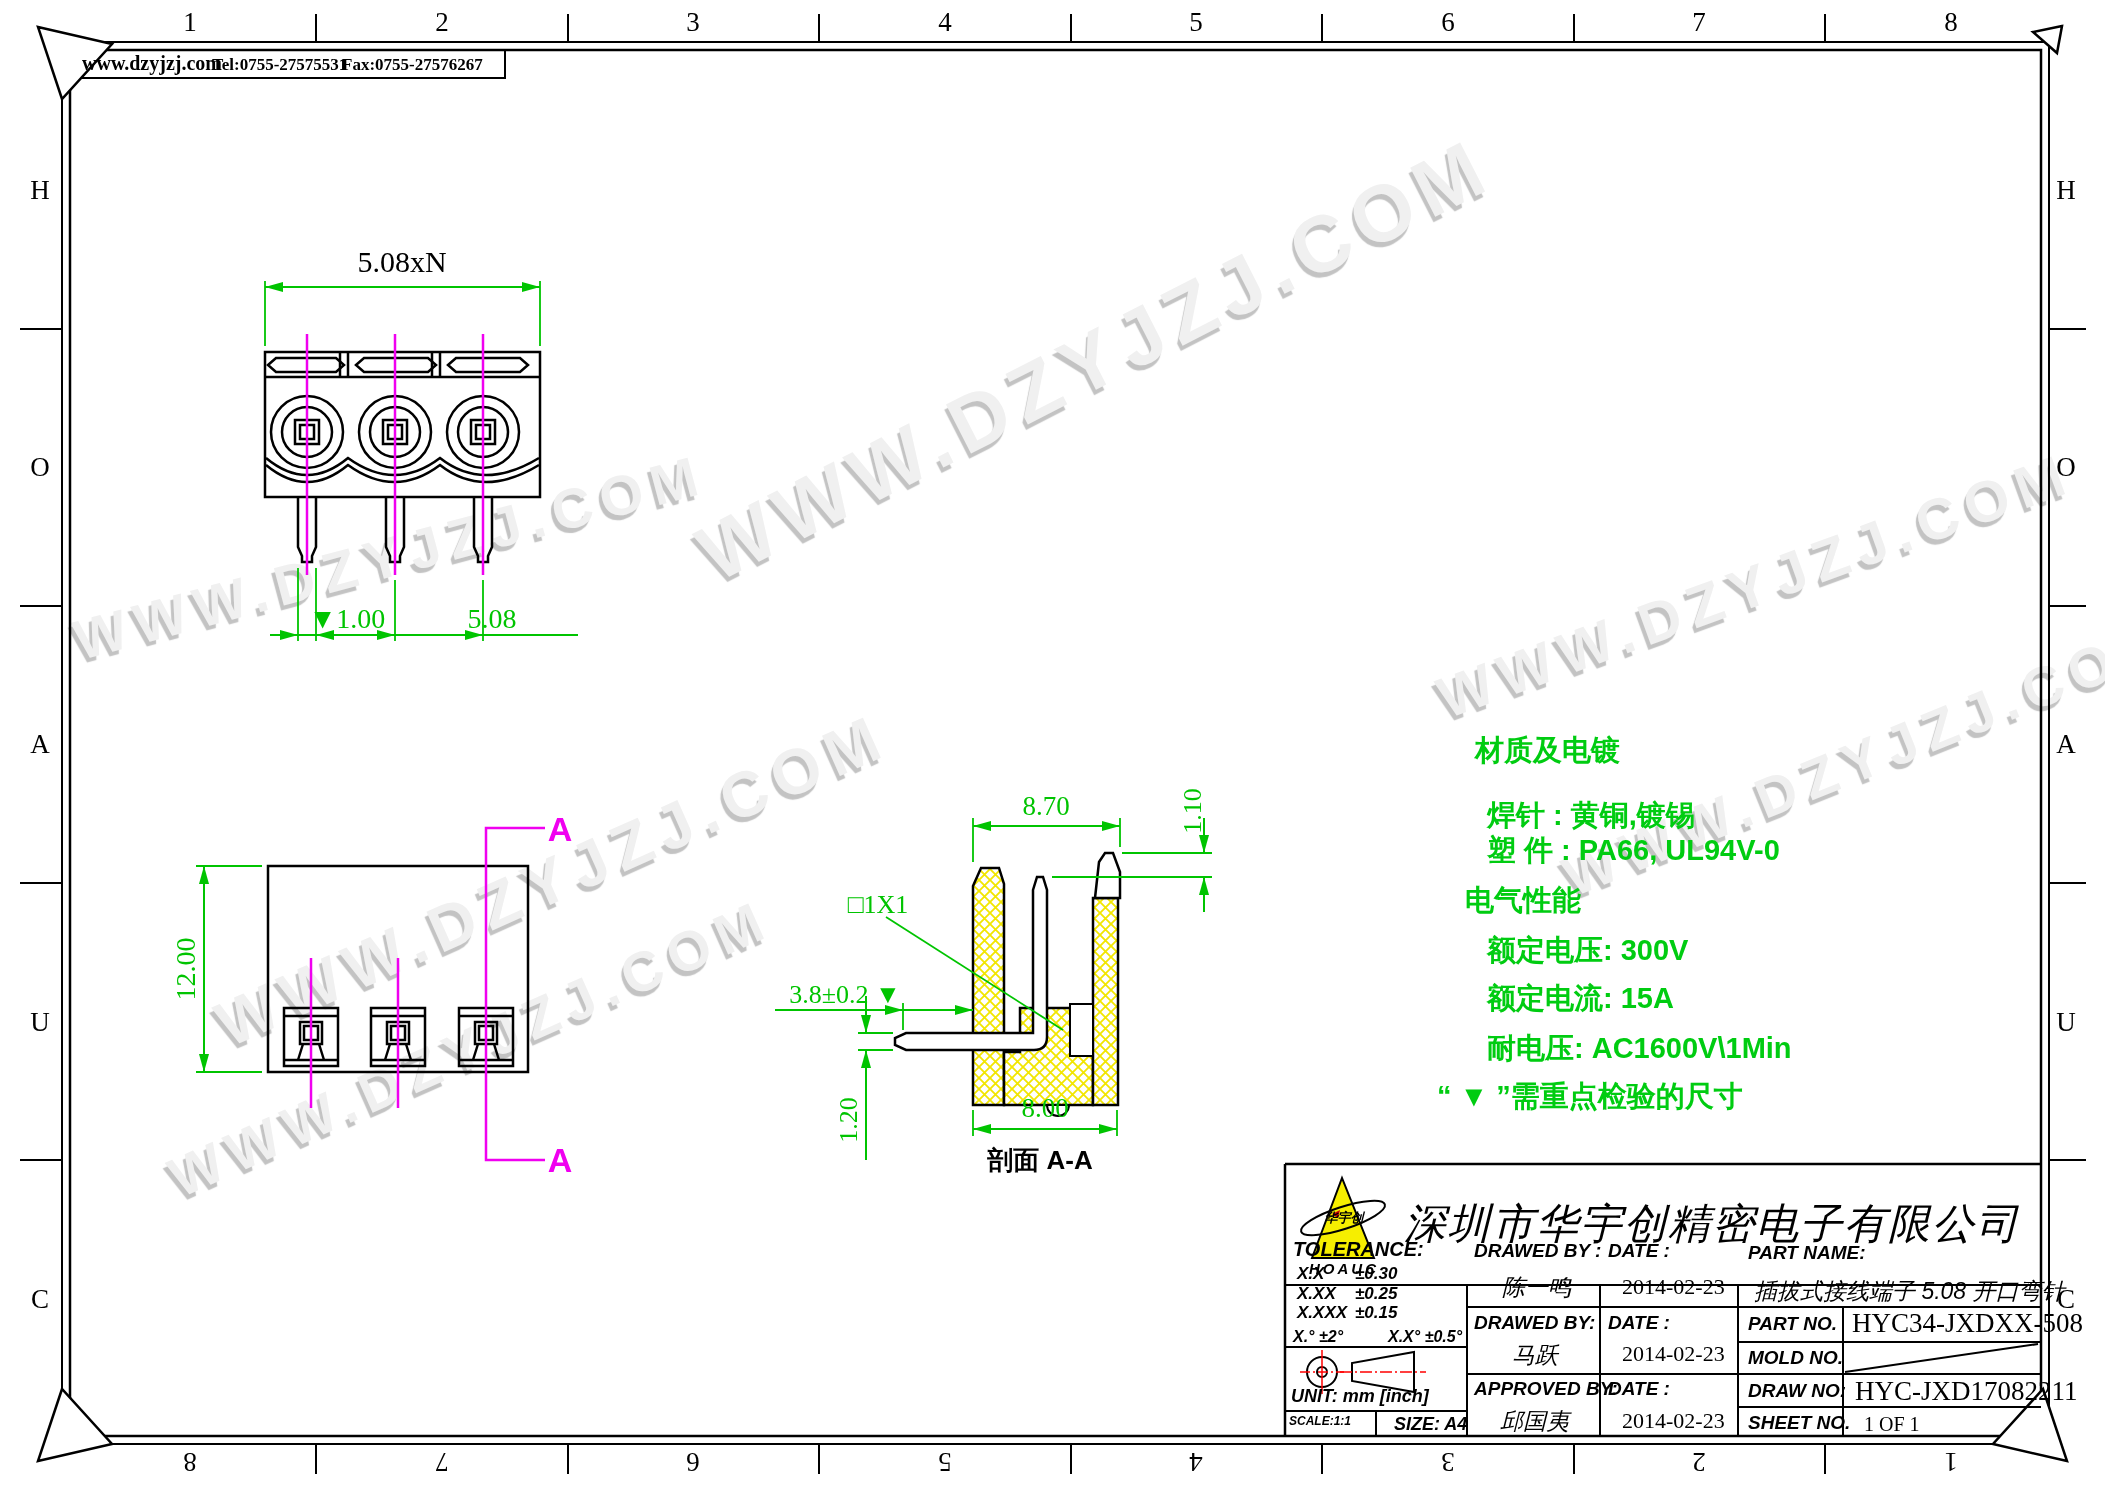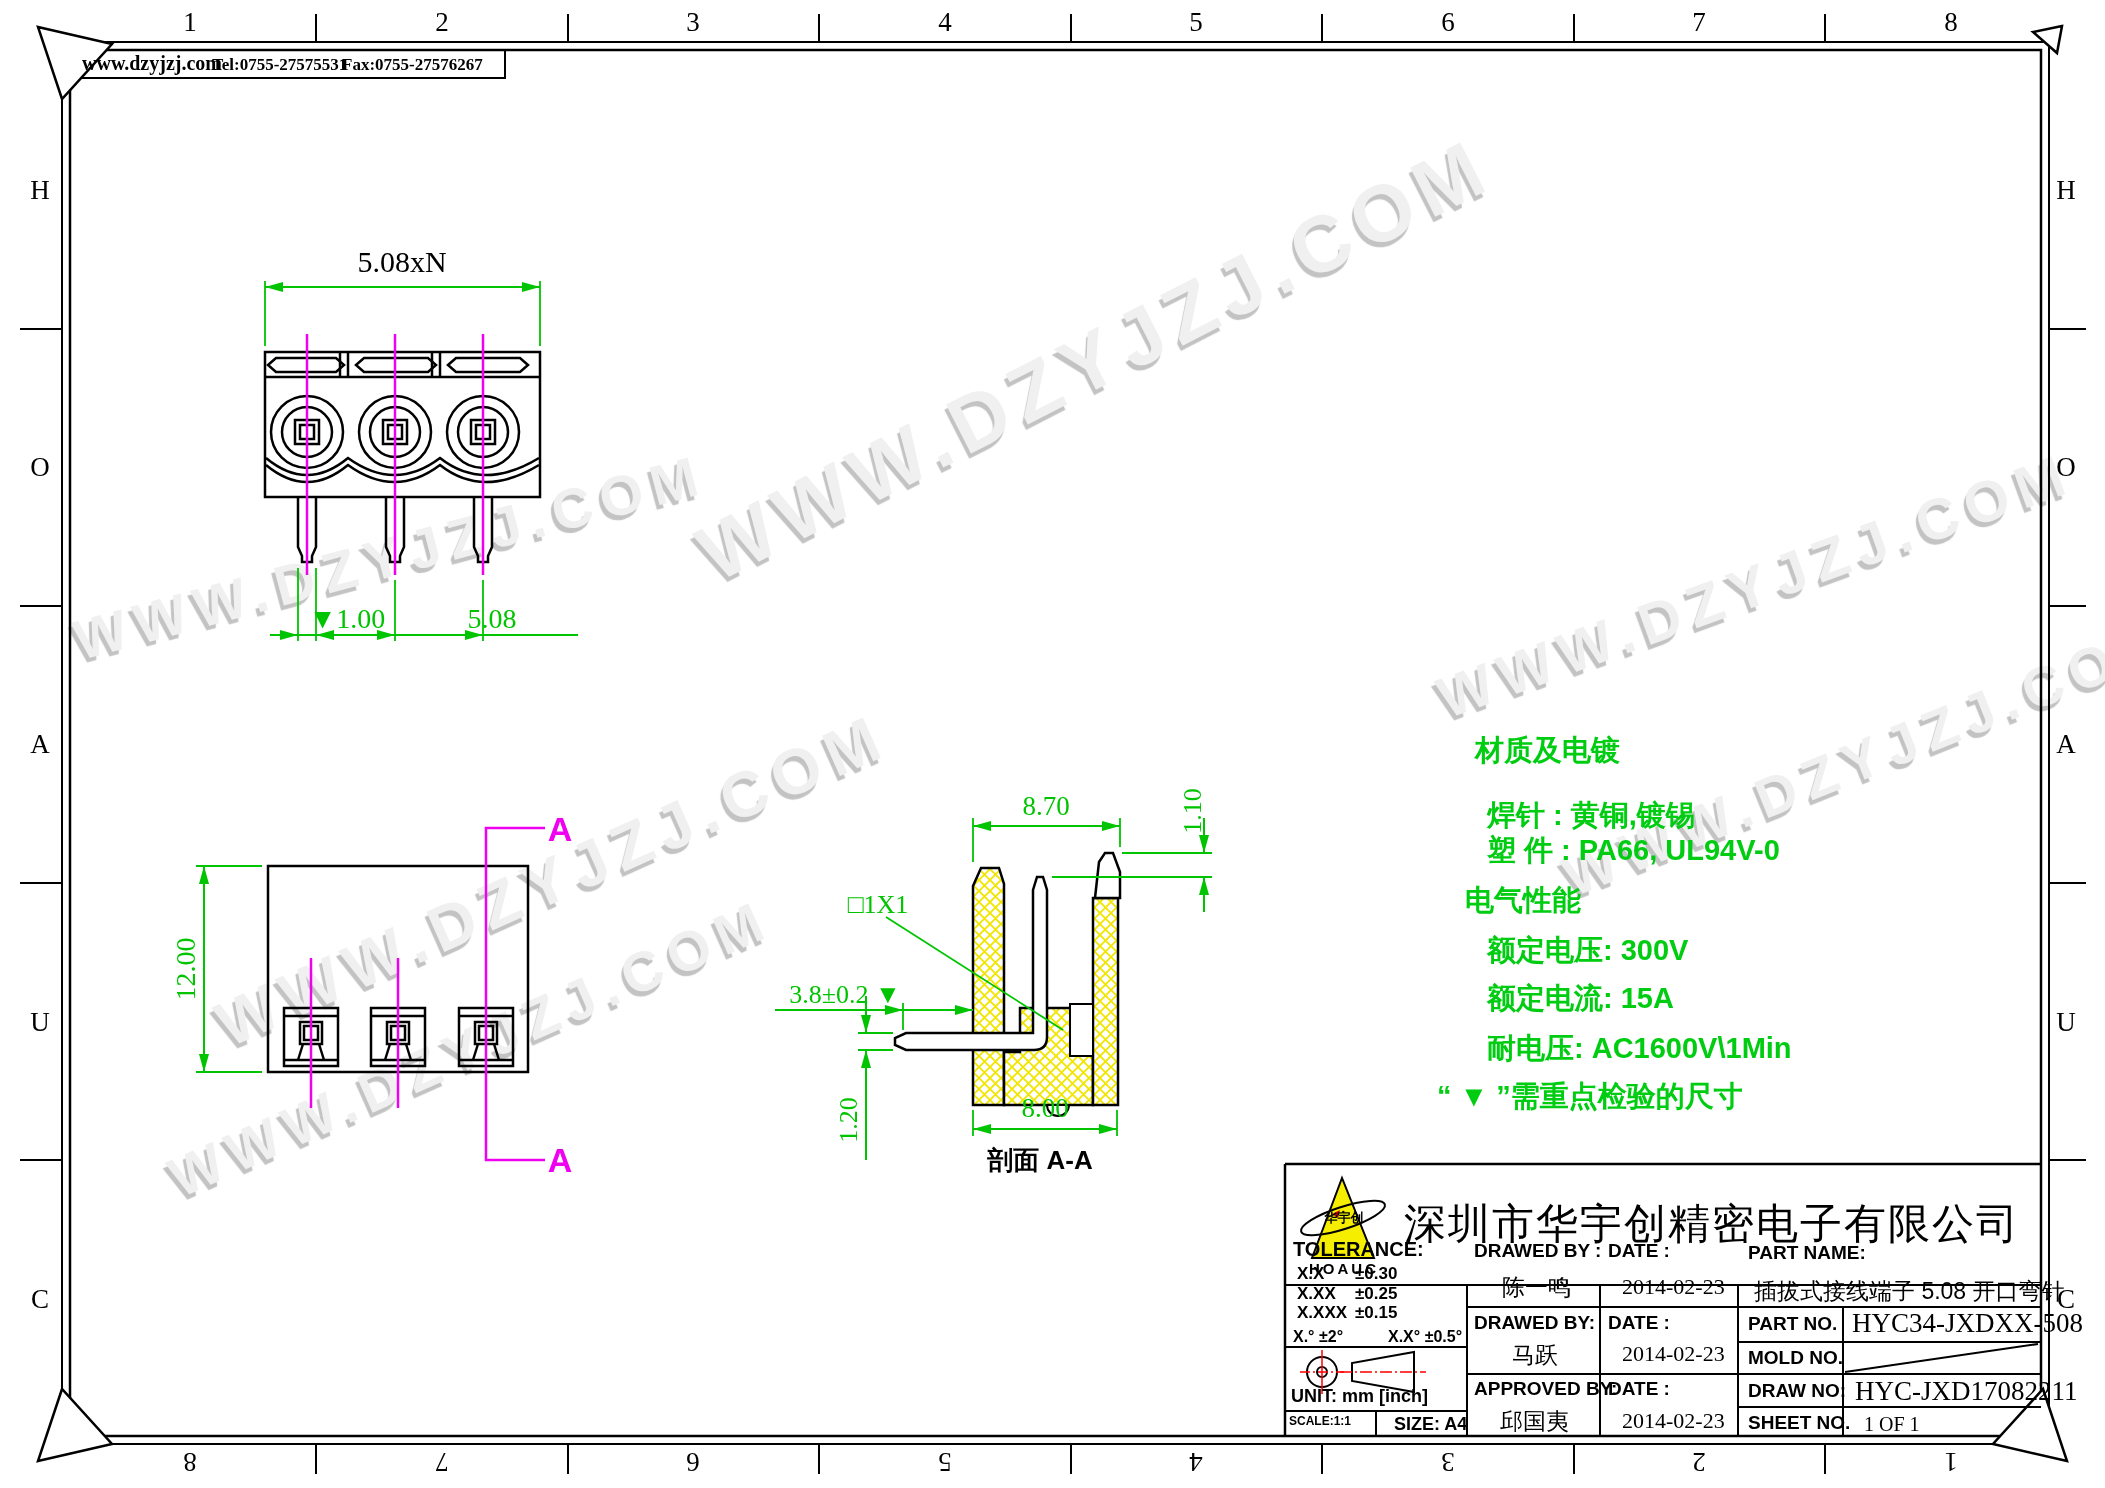--- a/index.html
+++ b/index.html
@@ -10,21 +10,21 @@
       color:#f0f0f0;text-shadow:-4px 4px 1px #c3c3c3;letter-spacing:9px;white-space:nowrap;}
   .t{position:absolute;white-space:nowrap;z-index:3;}
   .zl{font-family:"Liberation Serif",serif;font-size:27px;color:#000;transform:translate(-50%,-50%);}
   .zl.flip{transform:translate(-50%,-50%) rotate(180deg);}
   .dim{font-family:"Liberation Serif",serif;font-size:27px;color:#00c400;transform:translate(-50%,-50%);}
   .dim.rot{transform:translate(-50%,-50%) rotate(-90deg);}
   .dim.blk{color:#000;}
   .mag{font-family:"Liberation Sans",sans-serif;font-weight:bold;font-size:34px;color:#f000f0;transform:translate(-50%,-50%);}
   .cap{font-family:"Liberation Sans",sans-serif;font-weight:bold;font-size:26px;color:#000;transform:translate(-50%,-50%);}
   .spec{font-family:"Liberation Sans",sans-serif;font-weight:bold;font-size:29px;color:#00cc11;}
-  .tbl{font-family:"Liberation Sans",sans-serif;font-weight:bold;color:#000;}
+  .tbl{font-family:"Liberation Sans",sans-serif;font-weight:bold;color:#000;font-style:italic;}
   .tbv{font-family:"Liberation Serif",serif;color:#000;}
   .ctr{transform:translate(-50%,-50%);}
 </style>
 </head>
 <body>
 
 <div id="stage">
 
   <div class="wm" style="left:1095px;top:360px;font-size:80px;transform:translate(-50%,-50%) rotate(-27deg);">WWW.DZYJZJ.COM</div>
   <div class="wm" style="left:390px;top:557px;font-size:56px;transform:translate(-50%,-50%) rotate(-15deg);">WWW.DZYJZJ.COM</div>

